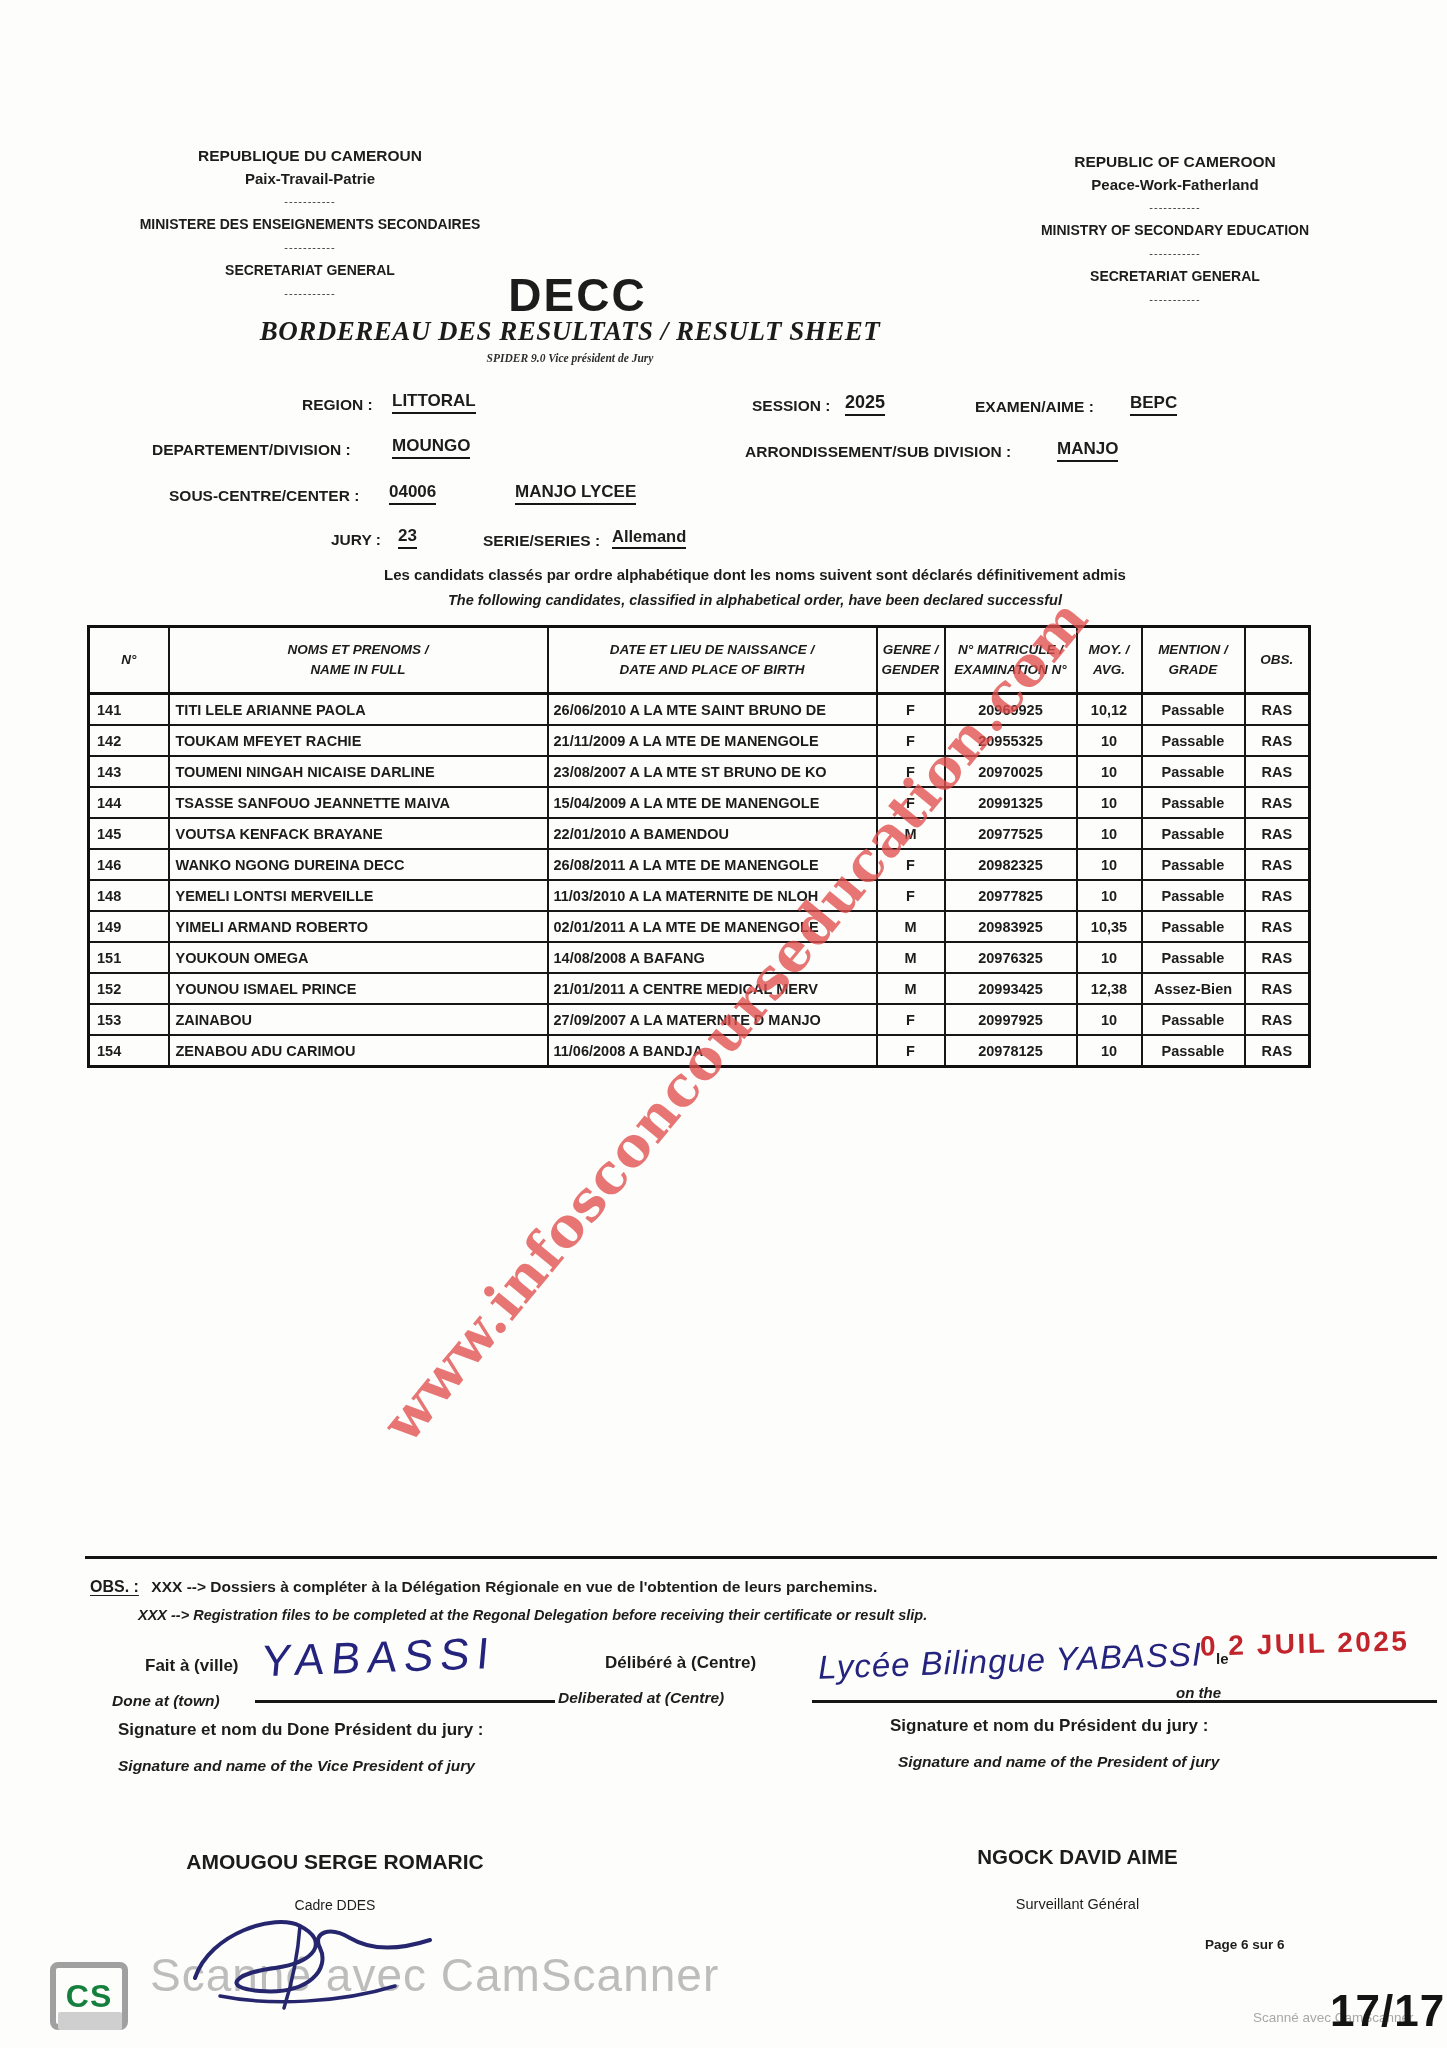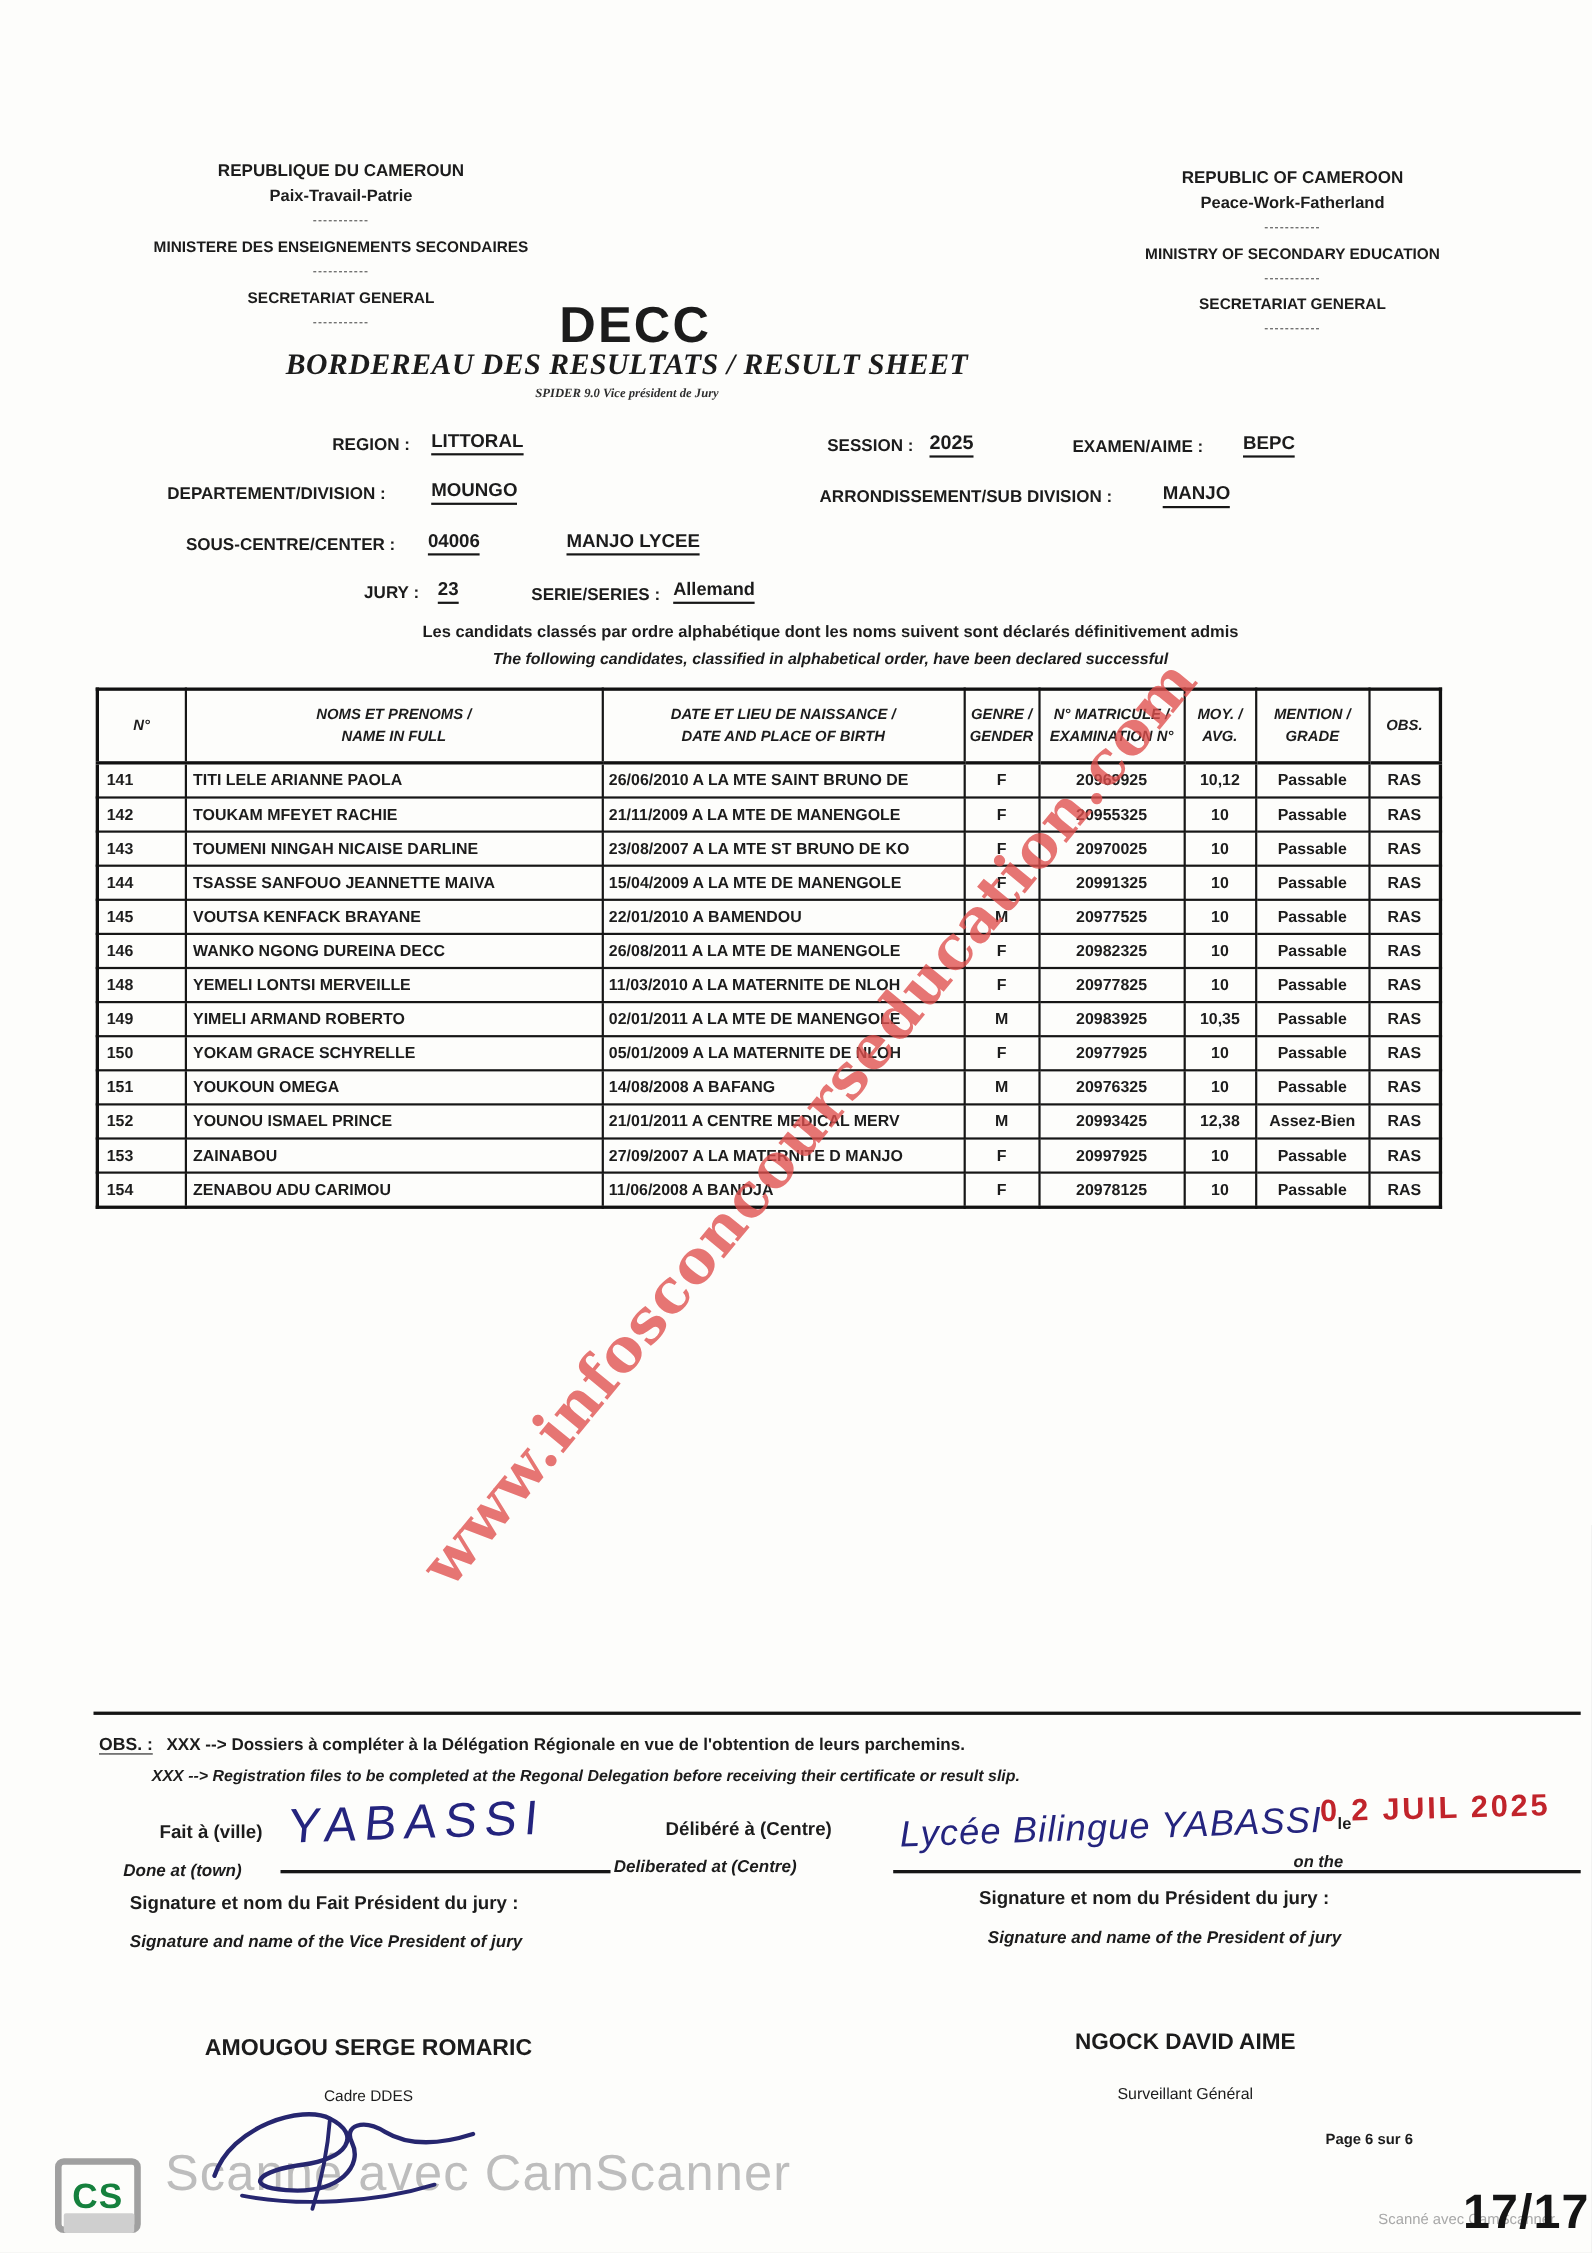--- a/index.html
+++ b/index.html
@@ -248,30 +248,20 @@
           <td class="col-num">149</td>
           <td class="col-name">YIMELI ARMAND ROBERTO</td>
           <td class="col-birth">02/01/2011 A LA MTE DE MANENGOLE</td>
           <td class="col-gender">M</td>
           <td class="col-matricule">20983925</td>
           <td class="col-avg">10,35</td>
           <td class="col-grade">Passable</td>
           <td class="col-obs">RAS</td>
         </tr>
         <tr>
-          <td class="col-num">150</td>
-          <td class="col-name">YOKAM GRACE SCHYRELLE</td>
-          <td class="col-birth">05/01/2009 A LA MATERNITE DE NLOH</td>
-          <td class="col-gender">F</td>
-          <td class="col-matricule">20977925</td>
-          <td class="col-avg">10</td>
-          <td class="col-grade">Passable</td>
-          <td class="col-obs">RAS</td>
-        </tr>
-        <tr>
           <td class="col-num">151</td>
           <td class="col-name">YOUKOUN OMEGA</td>
           <td class="col-birth">14/08/2008 A BAFANG</td>
           <td class="col-gender">M</td>
           <td class="col-matricule">20976325</td>
           <td class="col-avg">10</td>
           <td class="col-grade">Passable</td>
           <td class="col-obs">RAS</td>
         </tr>
         <tr>
@@ -323,21 +313,21 @@
 
   <span class="abs sig-label-fr" style="left:605px;top:1653px;">Délibéré à (Centre)</span>
   <span class="abs sig-label-en" style="left:558px;top:1689px;">Deliberated at (Centre)</span>
   <div class="abs sigline" style="left:812px;top:1700px;width:625px;"></div>
   <span class="abs ink hand-script" style="left:818px;top:1642px;">Lycée Bilingue YABASSI</span>
 
   <span class="abs b" style="left:1216px;top:1650px;font-size:15px;">le</span>
   <span class="abs bi" style="left:1176px;top:1684px;font-size:15px;">on the</span>
   <span class="abs stamp" style="left:1200px;top:1628px;">0 2 JUIL 2025</span>
 
-  <span class="abs sig-label-fr" style="left:118px;top:1720px;">Signature et nom du Fait Président du jury :</span>
+  <span class="abs sig-label-fr" style="left:118px;top:1720px;">Signature et nom du Done Président du jury :</span>
   <span class="abs sig-label-en" style="left:118px;top:1757px;">Signature and name of the Vice President of jury</span>
   <span class="abs sig-label-fr" style="left:890px;top:1716px;">Signature et nom  du Président du jury :</span>
   <span class="abs sig-label-en" style="left:898px;top:1753px;">Signature and name of the President of jury</span>
 
   <div class="abs ctr person-name" style="left:135px;top:1850px;width:400px;">AMOUGOU SERGE ROMARIC</div>
   <div class="abs ctr person-title" style="left:135px;top:1897px;width:400px;">Cadre DDES</div>
   <div class="abs ctr person-name" style="left:880px;top:1845px;width:395px;font-size:20.5px;">NGOCK DAVID AIME</div>
   <div class="abs ctr person-title" style="left:880px;top:1896px;width:395px;font-size:14.5px;">Surveillant Général</div>
   <div class="abs page-note" style="left:1205px;top:1937px;">Page 6 sur 6</div>
 

